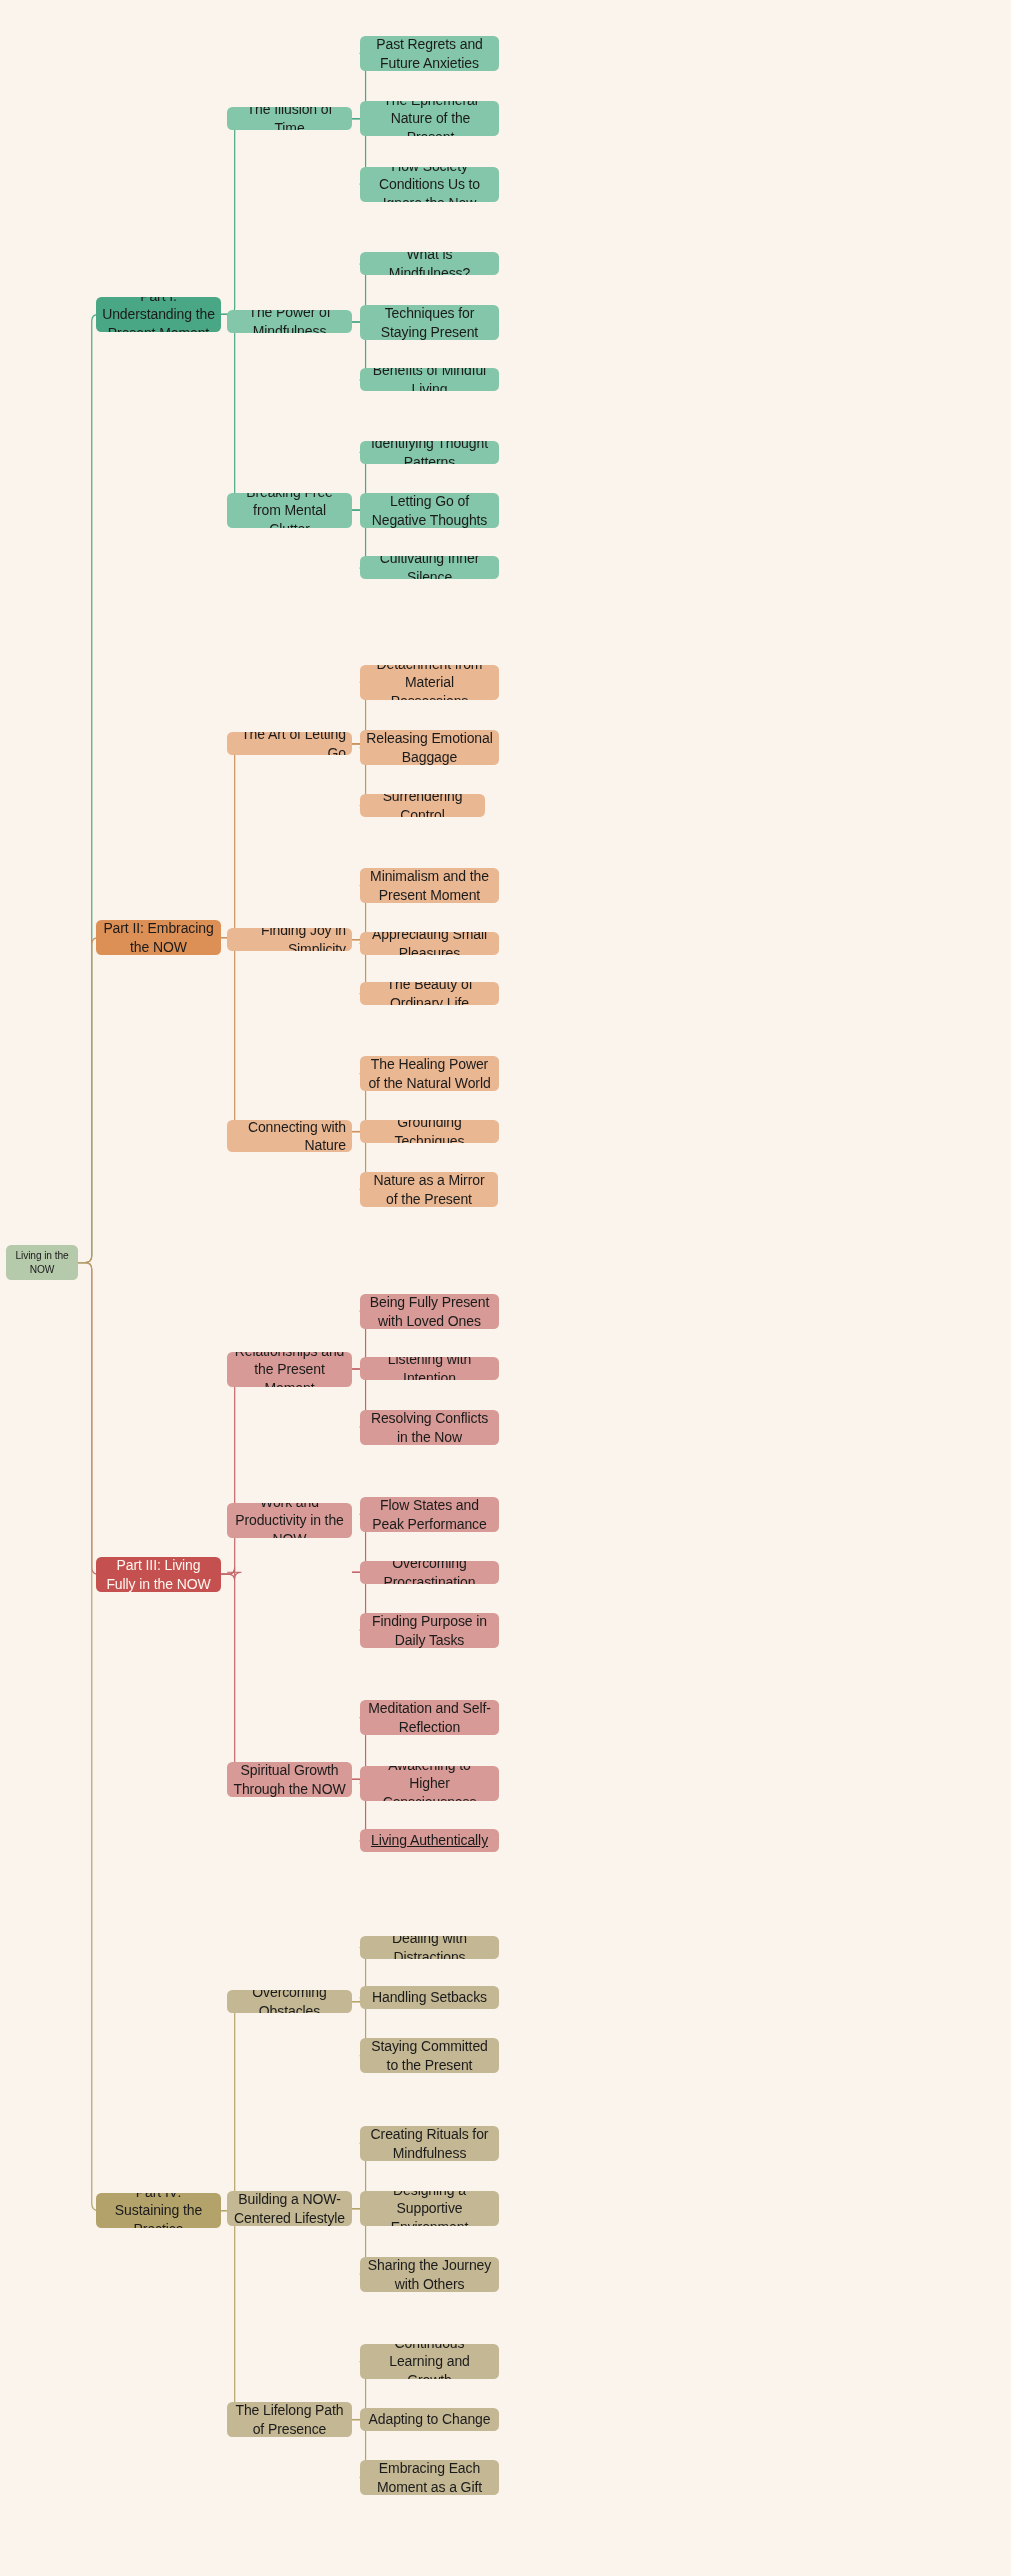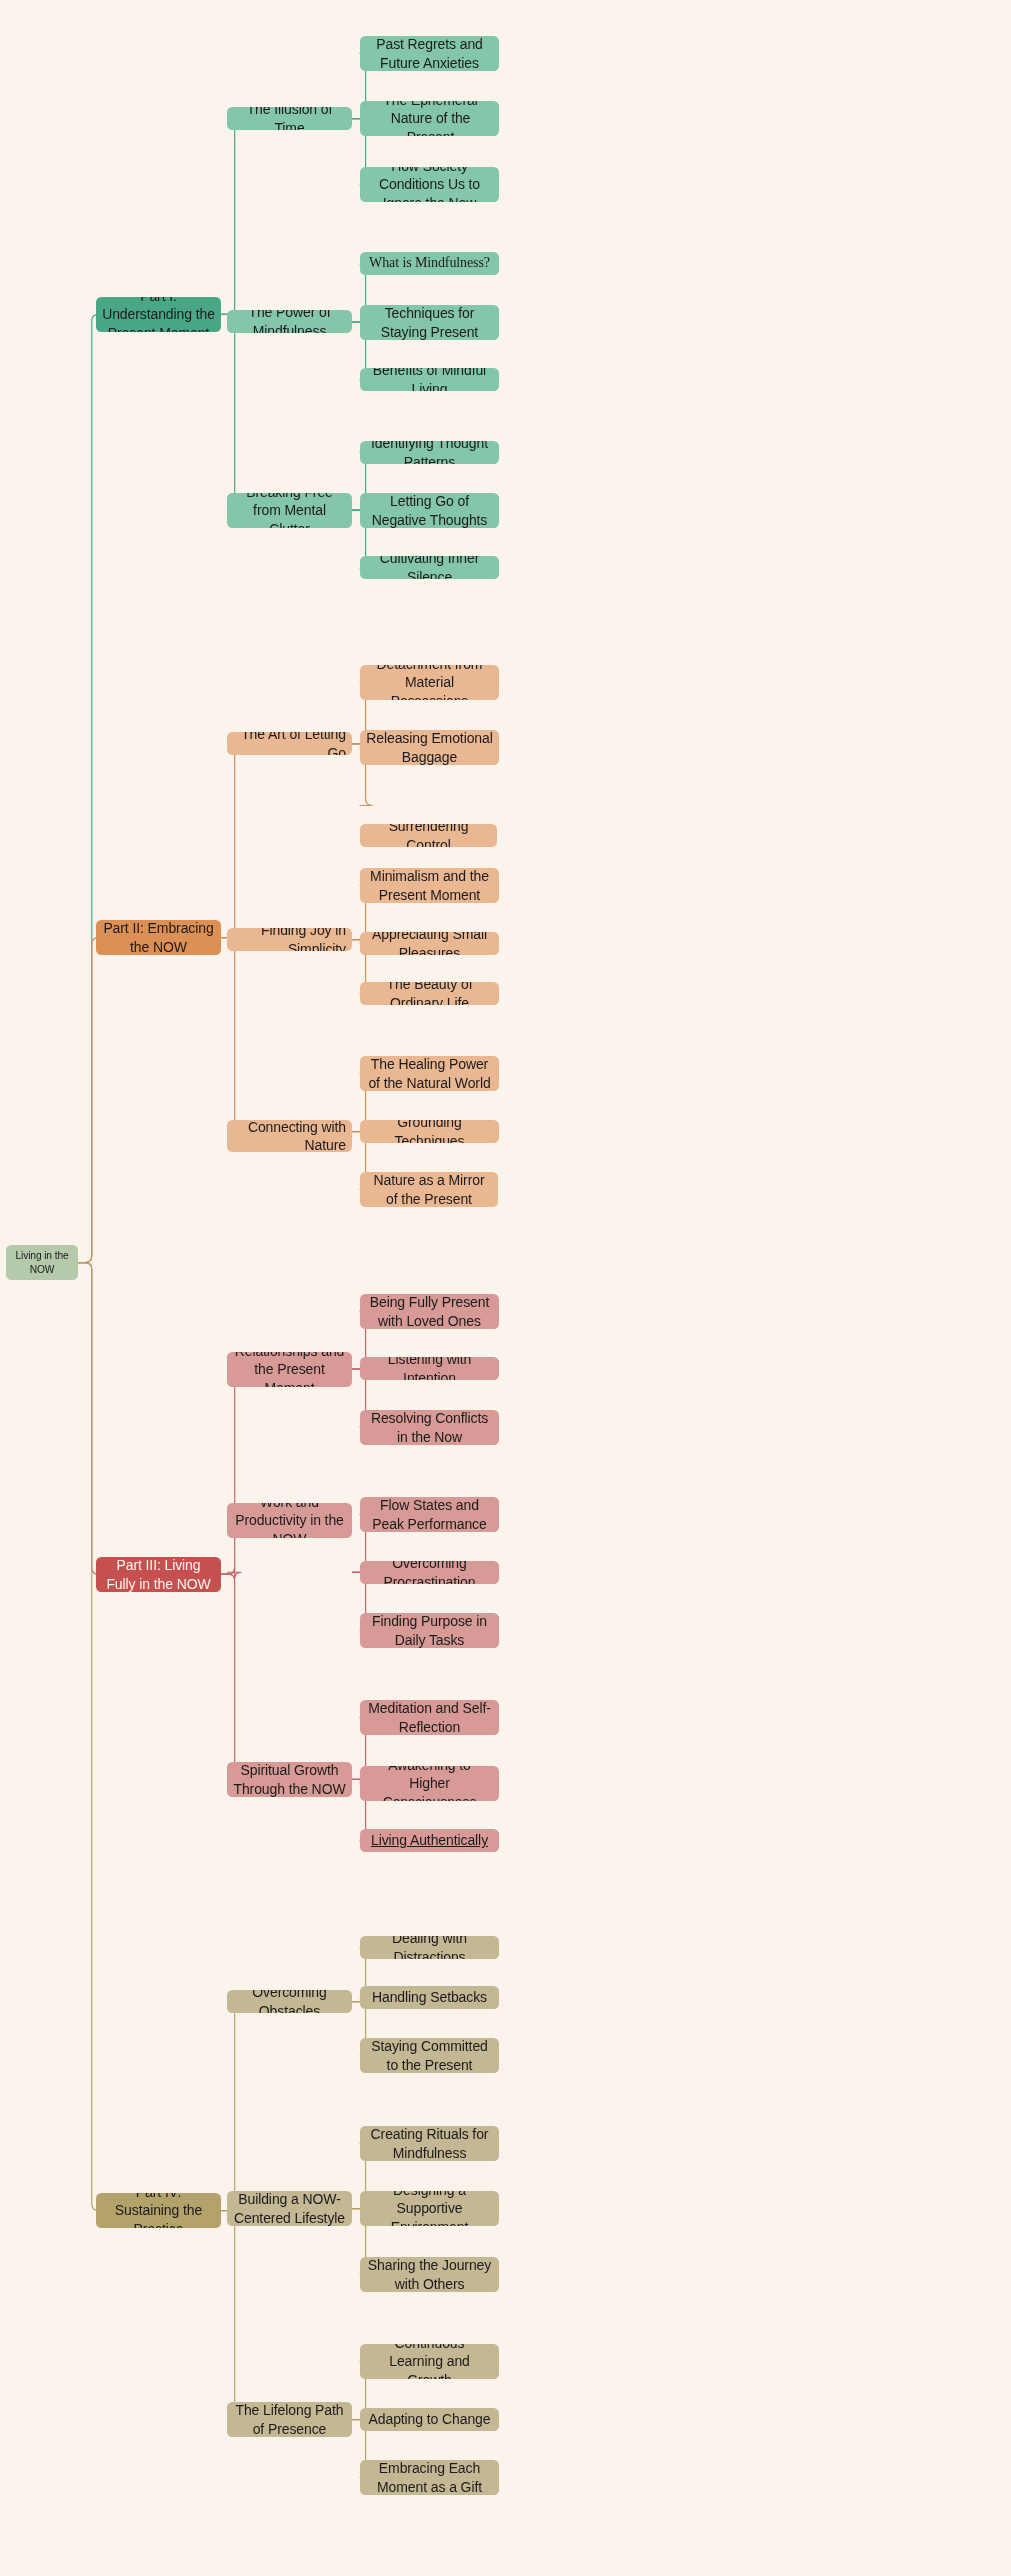--- a/index.html
+++ b/index.html
@@ -108,32 +108,32 @@
       <path d="M 294 2937.47 L 303 2937.47 Q 312 2937.47 312 2946.47 L 312 3206.08 Q 312 3215.08 321 3215.08 L 302 3215.08" fill="none" stroke="#b5a468" stroke-width="1.6"></path>
       <path d="M 468 3215.08 L 477 3215.08 Q 486 3215.08 486 3206.08 L 486 3147.2 Q 486 3138.2 495 3138.2 L 478 3138.2" fill="none" stroke="#b5a468" stroke-width="1.6"></path>
       <path d="M 468 3215.08 L 478 3215.08" fill="none" stroke="#b5a468" stroke-width="1.6"></path>
       <path d="M 468 3215.08 L 477 3215.08 Q 486 3215.08 486 3224.08 L 486 3282.96 Q 486 3291.96 495 3291.96 L 478 3291.96" fill="none" stroke="#b5a468" stroke-width="1.6"></path>
     </svg>
   <div id="nodes-layer">
       <div class="node l3-green" style="left: 360px; width: 139px; height: 35px; top: 36px;">Past Regrets and Future Anxieties</div>
       <div class="node l3-green" style="left: 360px; width: 139px; height: 35px; top: 101px; padding-left: 8px;">The Ephemeral Nature of the Present</div>
       <div class="node l3-green" style="left: 360px; width: 139px; height: 35px; top: 167px;">How Society Conditions Us to Ignore the Now</div>
       <div class="node l2-green" style="left: 227px; width: 125px; height: 23px; top: 107px;">The Illusion of Time</div>
-      <div class="node l3-green" style="left: 360px; width: 139px; height: 23px; top: 252px; font-family: Liberation Serif, serif;">What is Mindfulness?</div>
+      <div class="node l3-green" style="left: 360px; width: 139px; height: 23px; top: 252px;">What is Mindfulness?</div>
       <div class="node l3-green" style="left: 360px; width: 139px; height: 35px; top: 305px;">Techniques for Staying Present</div>
       <div class="node l3-green" style="left: 360px; width: 139px; height: 23px; top: 368px;">Benefits of Mindful Living</div>
       <div class="node l2-green" style="left: 227px; width: 125px; height: 23px; top: 310px;">The Power of Mindfulness</div>
       <div class="node l3-green" style="left: 360px; width: 139px; height: 23px; top: 441px;">Identifying Thought Patterns</div>
       <div class="node l3-green" style="left: 360px; width: 139px; height: 35px; top: 493px;">Letting Go of Negative Thoughts</div>
       <div class="node l3-green" style="left: 360px; width: 139px; height: 23px; top: 556px;">Cultivating Inner Silence</div>
       <div class="node l2-green" style="left: 227px; width: 125px; height: 35px; top: 493px;">Breaking Free from Mental Clutter</div>
       <div class="node l1-green" style="left: 96px; width: 125px; height: 35px; top: 297px;">Part I: Understanding the Present Moment</div>
       <div class="node l3-orange" style="left: 360px; width: 139px; height: 35px; top: 665px;">Detachment from Material Possessions</div>
       <div class="node l3-orange" style="left: 360px; width: 139px; height: 35px; top: 730px;">Releasing Emotional Baggage</div>
-      <div class="node l3-orange" style="left: 360px; width: 137px; height: 23px; top: 794px; margin-top: 30px;">Surrendering Control</div>
+      <div class="node l3-orange" style="left: 360px; width: 125px; height: 23px; top: 794px;">Surrendering Control</div>
       <div class="node l2-orange" style="left: 227px; width: 125px; height: 23px; top: 732px;">The Art of Letting Go</div>
       <div class="node l3-orange" style="left: 360px; width: 139px; height: 35px; top: 868px;">Minimalism and the Present Moment</div>
       <div class="node l3-orange" style="left: 360px; width: 139px; height: 23px; top: 932px;">Appreciating Small Pleasures</div>
       <div class="node l3-orange" style="left: 360px; width: 139px; height: 23px; top: 982px;">The Beauty of Ordinary Life</div>
       <div class="node l2-orange" style="left: 227px; width: 125px; height: 23px; top: 928px;">Finding Joy in Simplicity</div>
       <div class="node l3-orange" style="left: 360px; width: 139px; height: 35px; top: 1056px;">The Healing Power of the Natural World</div>
       <div class="node l3-orange" style="left: 360px; width: 139px; height: 23px; top: 1120px;">Grounding Techniques</div>
       <div class="node l3-orange" style="left: 360px; width: 138px; height: 35px; top: 1172px;">Nature as a Mirror of the Present</div>
       <div class="node l2-orange" style="left: 227px; width: 125px; height: 32px; top: 1120px;">Connecting with Nature</div>
       <div class="node l1-orange" style="left: 96px; width: 125px; height: 35px; top: 920px;">Part II: Embracing the NOW</div>

